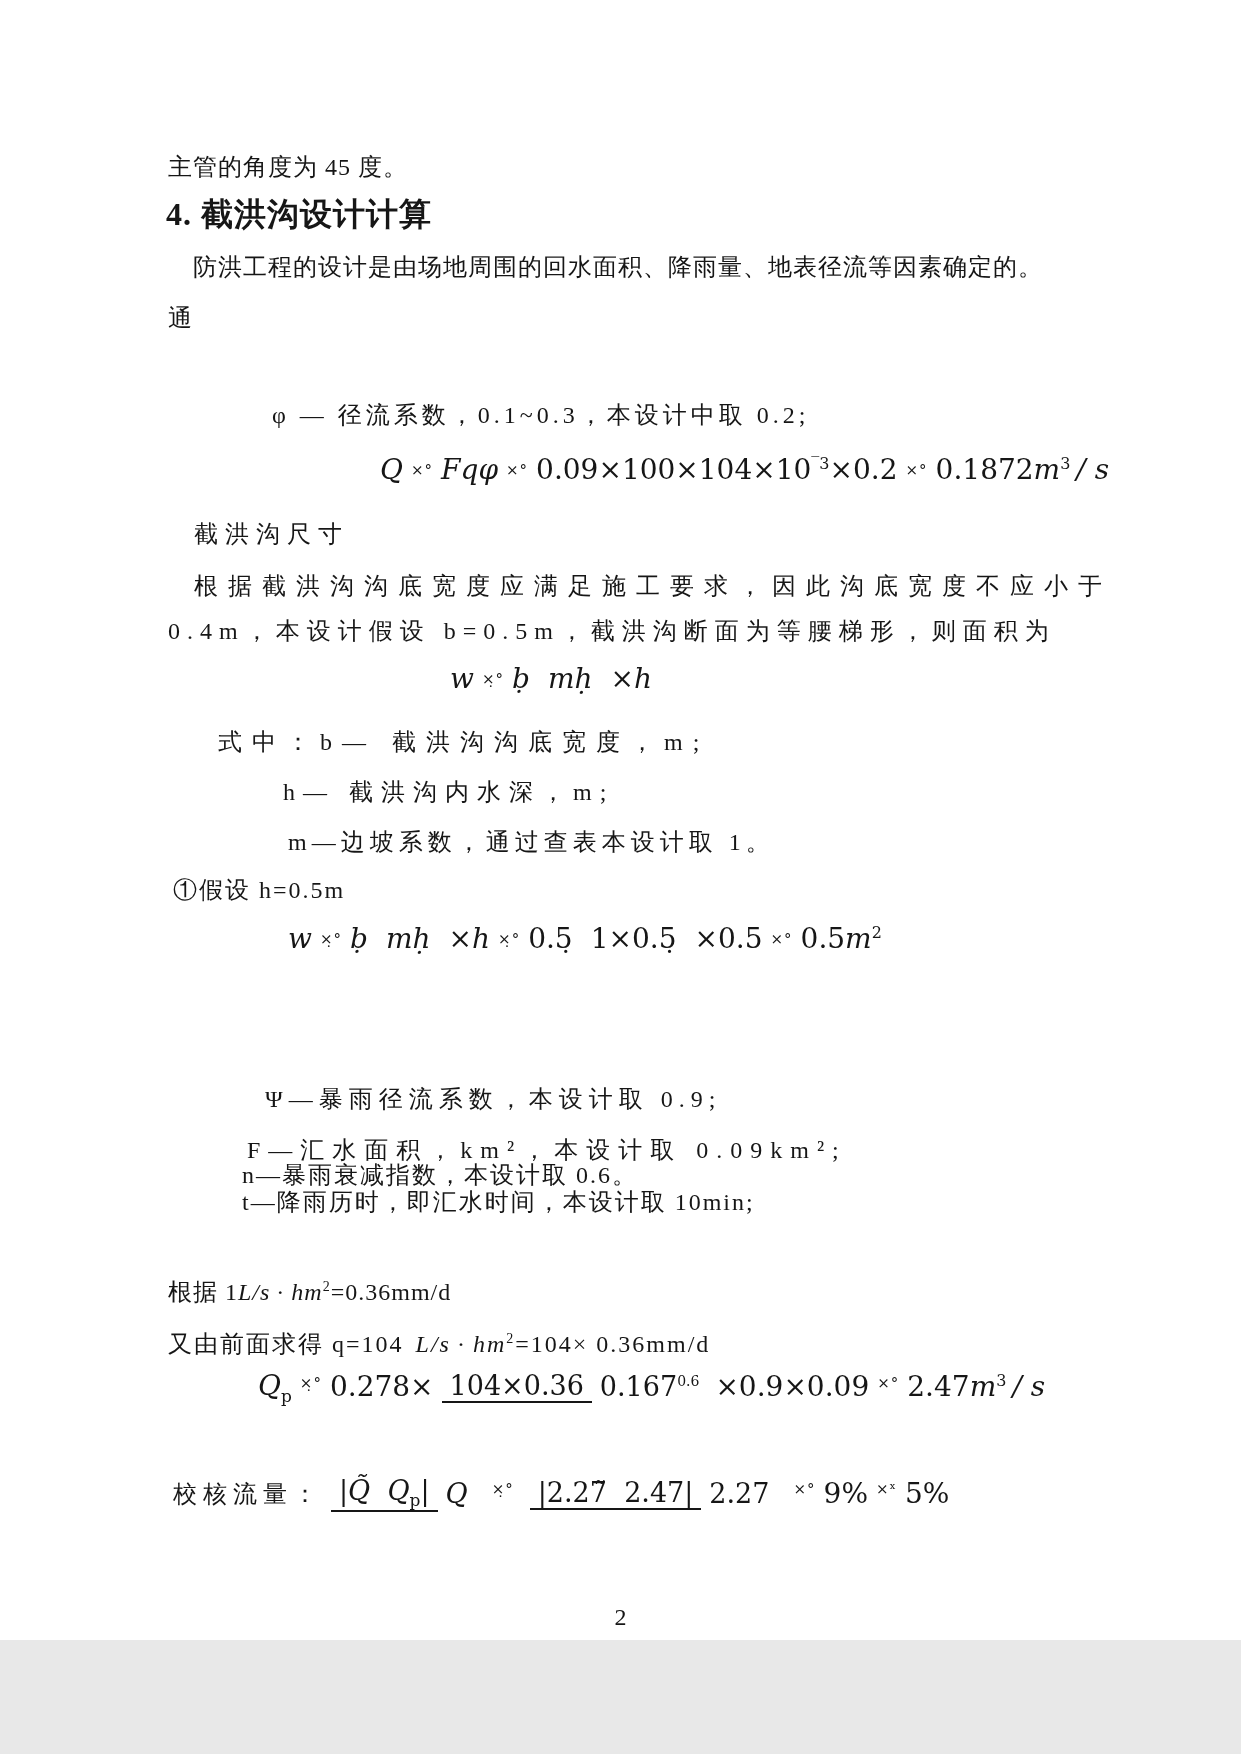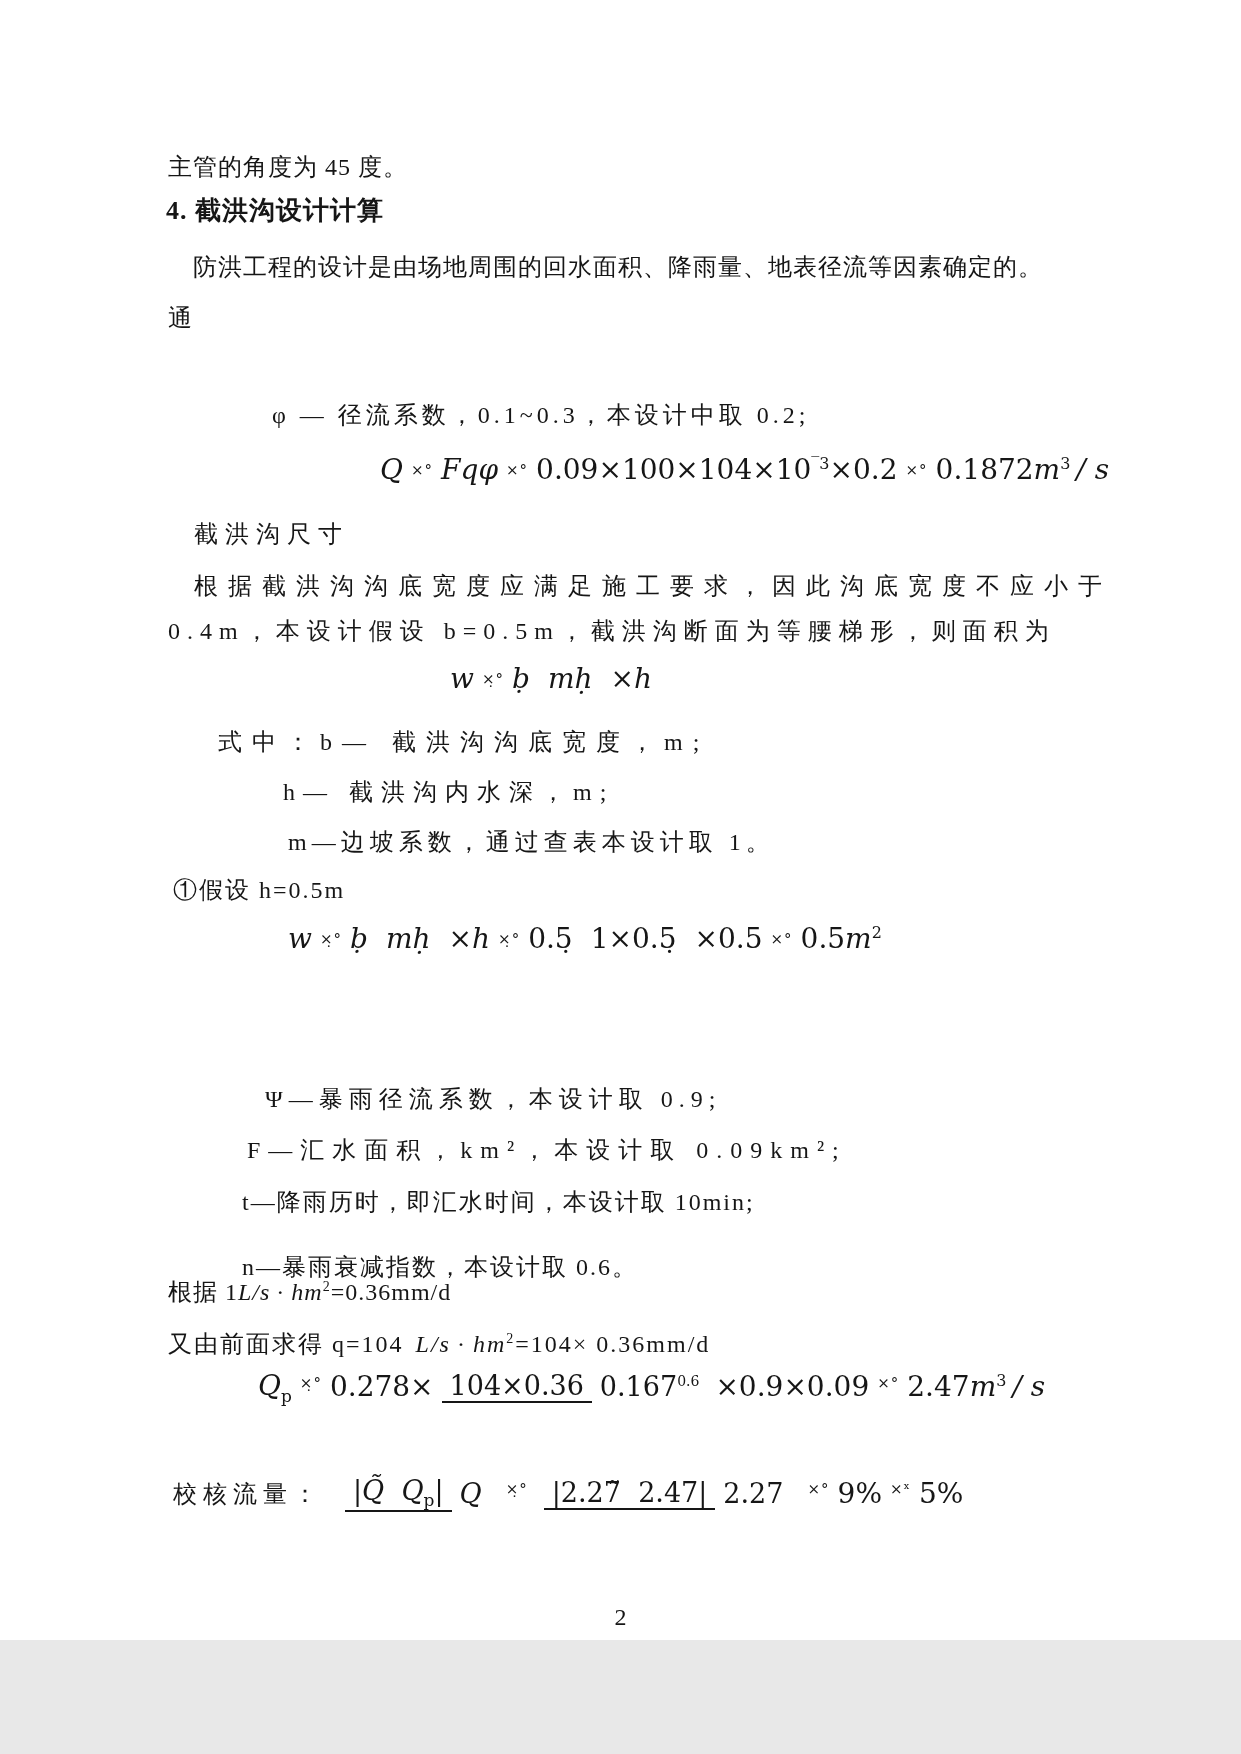--- a/index.html
+++ b/index.html
@@ -26,21 +26,21 @@
   .pagenum{position:absolute;left:0;right:0;text-align:center;font-size:24px}
   .unit{margin-left:6px}
 </style>
 </head>
 <body>
 
 <div class="page">
 
   <div class="ln ls1" style="top:152px;left:168px">主管的角度为 45 度。</div>
 
-  <div class="ln b ls1" style="top:194px;left:166px;font-size:26px">4. 截洪沟设计计算</div>
+  <div class="ln b ls1" style="top:194px;left:166px;font-size:32px">4. 截洪沟设计计算</div>
 
   <div class="ln ls1" style="top:252px;left:193px">防洪工程的设计是由场地周围的回水面积、降雨量、地表径流等因素确定的。</div>
   <div class="ln" style="top:303px;left:168px">通</div>
 
   <div class="ln ls4" style="top:400px;left:272px">φ — 径流系数，0.1~0.3，本设计中取 0.2;</div>
 
   <div class="ln math" style="top:452px;left:380px">
     <span class="it">Q</span><span class="eq">×°</span><span class="it">Fqφ</span><span class="eq">×°</span><span>0.09×100×104×10</span><sup class="s">‾3</sup><span>×0.2</span><span class="eq">×°</span><span>0.1872</span><span class="it">m</span><sup class="s">3</sup><span class="it unit">/ s</span>
   </div>
 
@@ -59,21 +59,21 @@
 
   <div class="ln ls2" style="top:875px;left:173px">①假设 h=0.5m</div>
 
   <div class="ln math" style="top:921px;left:288px">
     <span class="it">w</span><span class="eq">×̣°</span><span class="it">ḅ</span><span class="it g">mḥ</span><span class="it g">×h</span><span class="eq">×̣°</span><span>0.5̣</span><span class="g">1×0.5̣</span><span class="g">×0.5</span><span class="eq">×°</span><span>0.5</span><span class="it">m</span><sup class="s">2</sup>
   </div>
 
   <div class="ln ls6" style="top:1084px;left:265px">Ψ—暴雨径流系数，本设计取 0.9;</div>
   <div class="ln ls8" style="top:1135px;left:247px">F—汇水面积，km²，本设计取 0.09km²;</div>
   <div class="ln ls2" style="top:1187px;left:242px">t—降雨历时，即汇水时间，本设计取 10min;</div>
-  <div class="ln ls2" style="top:1252px;left:242px">n—暴雨衰减指数，本设计取 0.6。</div>
+  <div class="ln ls2" style="top:1160px;left:242px">n—暴雨衰减指数，本设计取 0.6。</div>
 
   <div class="ln ls1" style="top:1277px;left:168px">
     <span>根据 1</span><span class="it">L/s</span><span style="margin:0 6px">·</span><span class="it">hm</span><sup class="sup2">2</sup><span>=0.36mm/d</span>
   </div>
 
   <div class="ln ls2" style="top:1329px;left:168px">
     <span>又由前面求得 q=104</span><span class="it" style="margin-left:12px">L/s</span><span style="margin:0 6px">·</span><span class="it">hm</span><sup class="sup2">2</sup><span>=104× 0.36mm/d</span>
   </div>
 
   <div class="ln math row" style="top:1368px;left:258px">
@@ -83,21 +83,21 @@
     <span class="frac">
       <span class="num">104×0.36</span>
       <span class="den"><span>0.167</span><sup class="sup2">0.6</sup></span>
     </span>
     <span>×0.9×0.09</span>
     <span class="eq">×°</span>
     <span><span>2.47</span><span class="it">m</span><sup class="s">3</sup><span class="it unit">/ s</span></span>
   </div>
 
   <div class="ln math row" style="top:1476px;left:173px">
-    <span class="cn ls6" style="font-size:24px;margin-right:14px">校核流量：</span>
+    <span class="cn ls6" style="font-size:24px;">校核流量：</span>
     <span class="frac">
       <span class="num"><span class="it">|Q̃&nbsp;&nbsp;Q</span><sub class="s">p</sub><span class="it">|</span></span>
       <span class="den it">Q</span>
     </span>
     <span class="eq">×̣°</span>
     <span class="frac">
       <span class="num">|2.27̃&nbsp;&nbsp;2.47|</span>
       <span class="den">2.27</span>
     </span>
     <span class="eq">×°</span>

